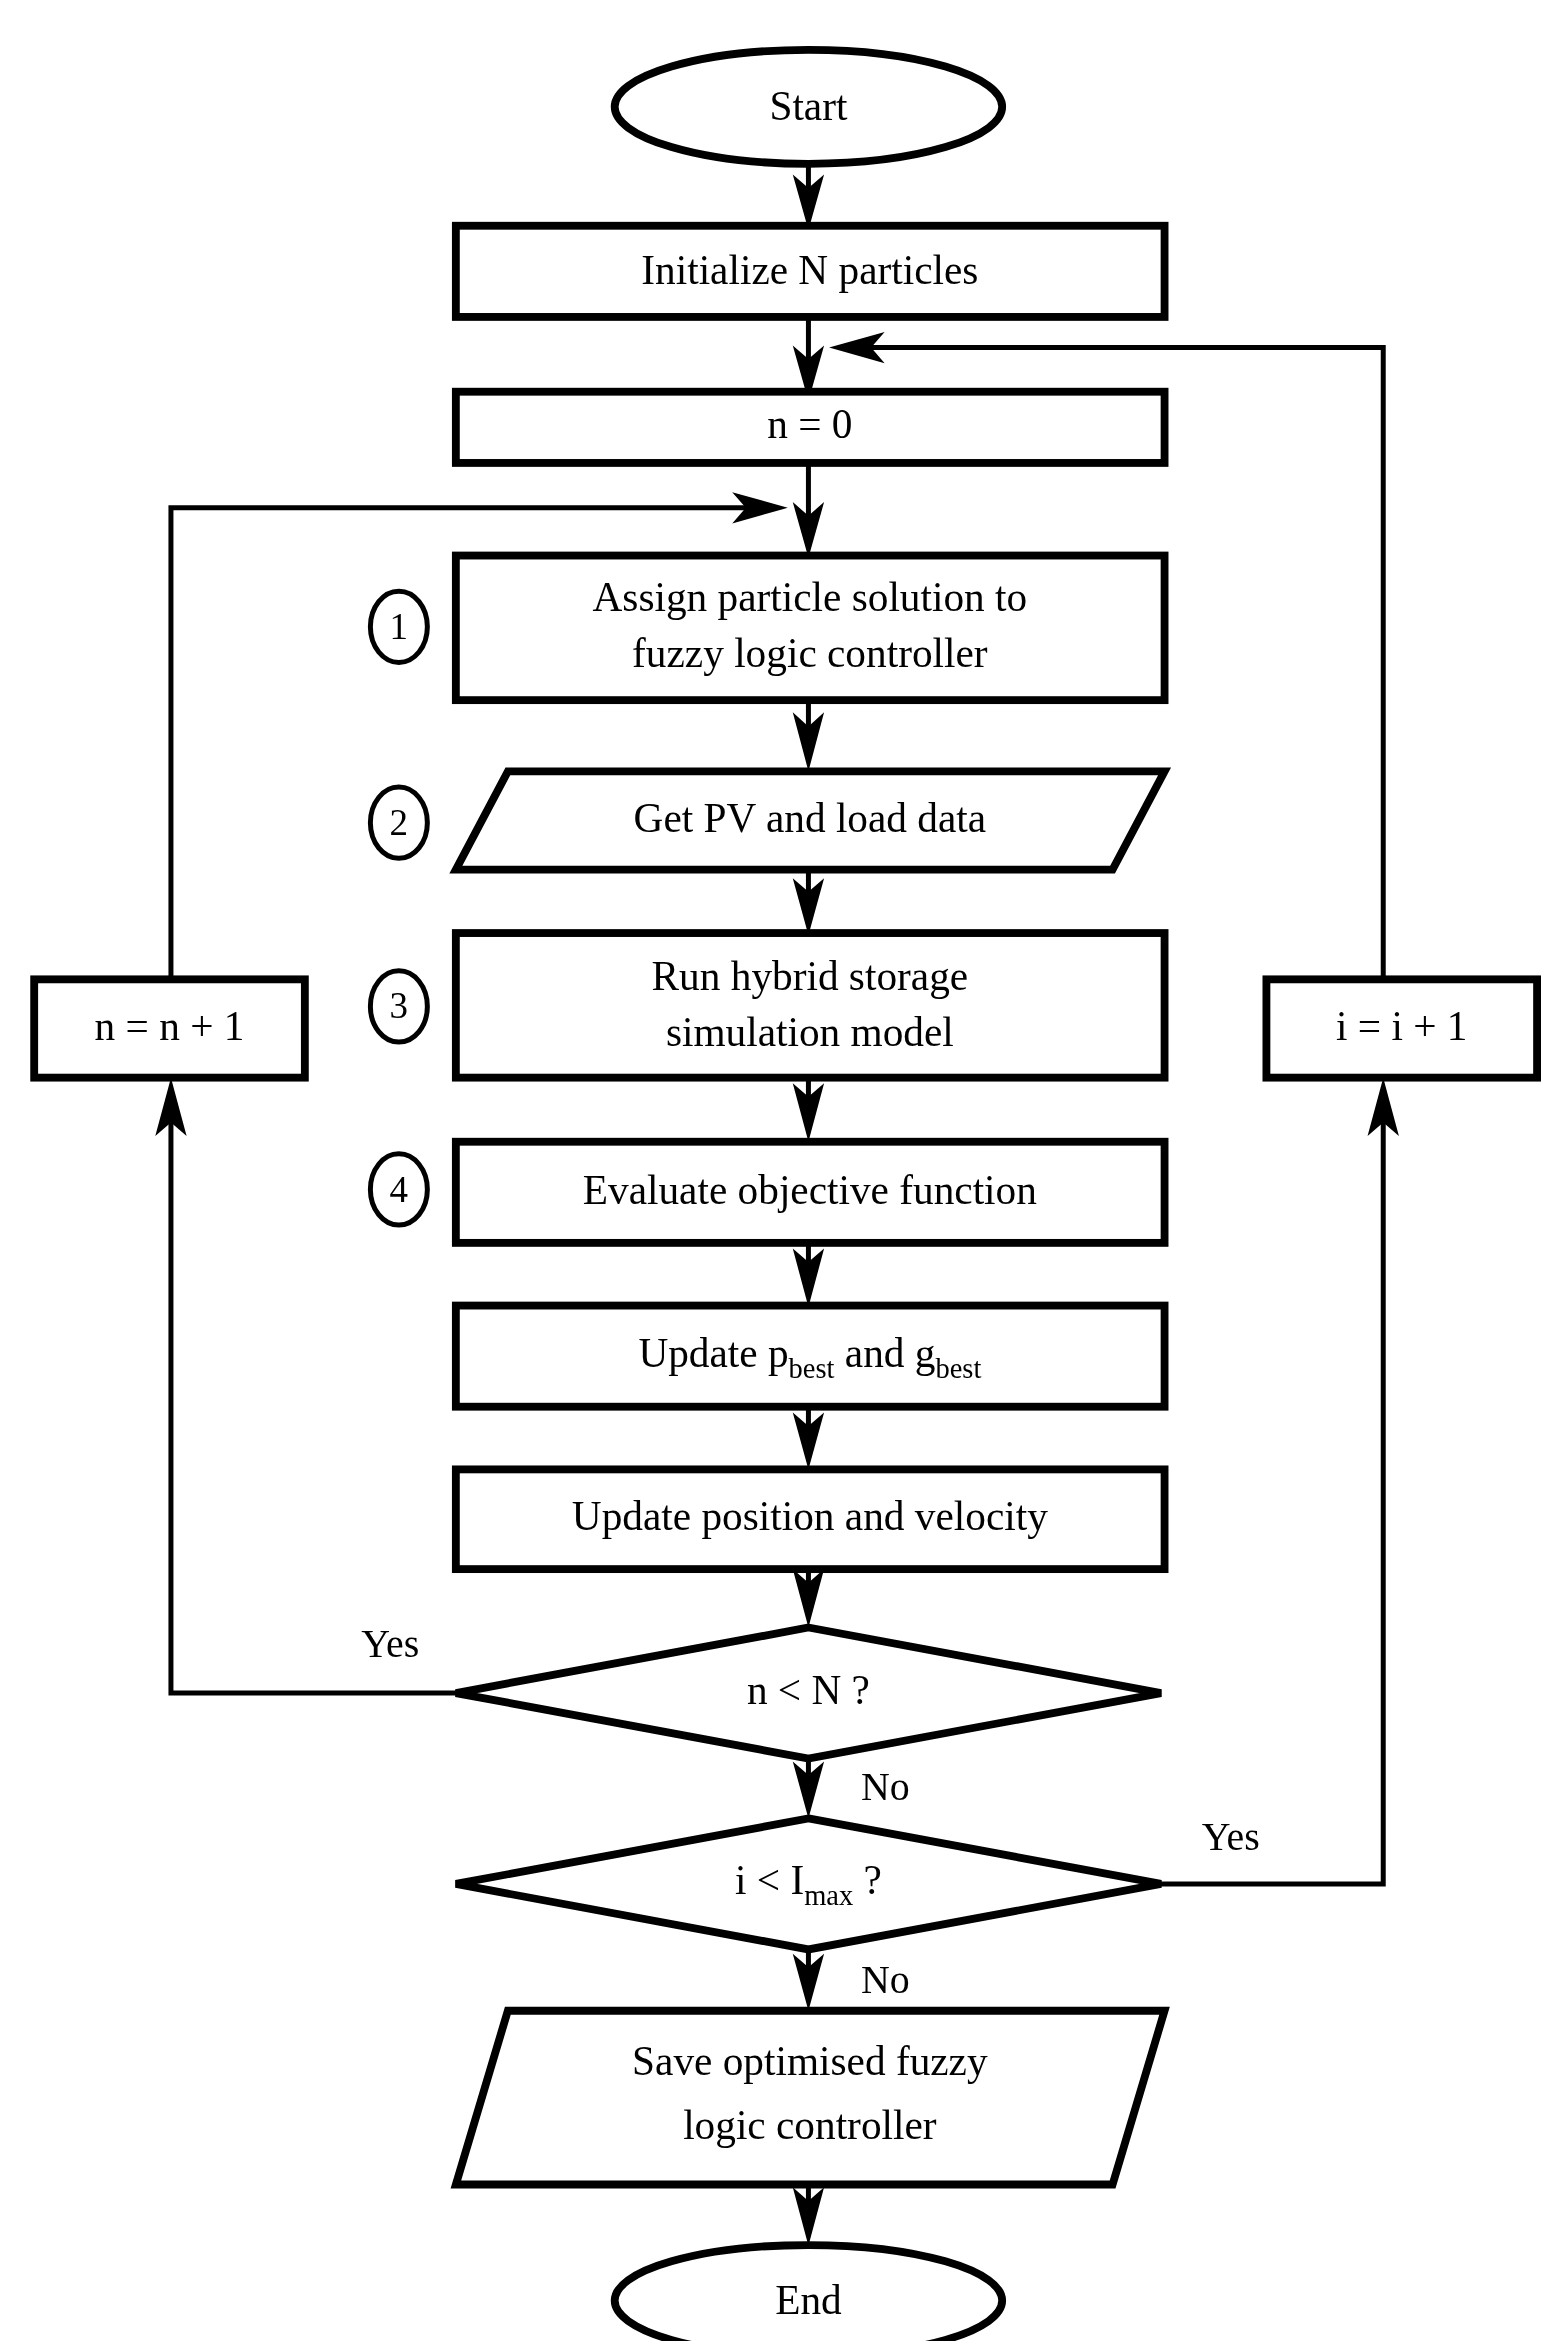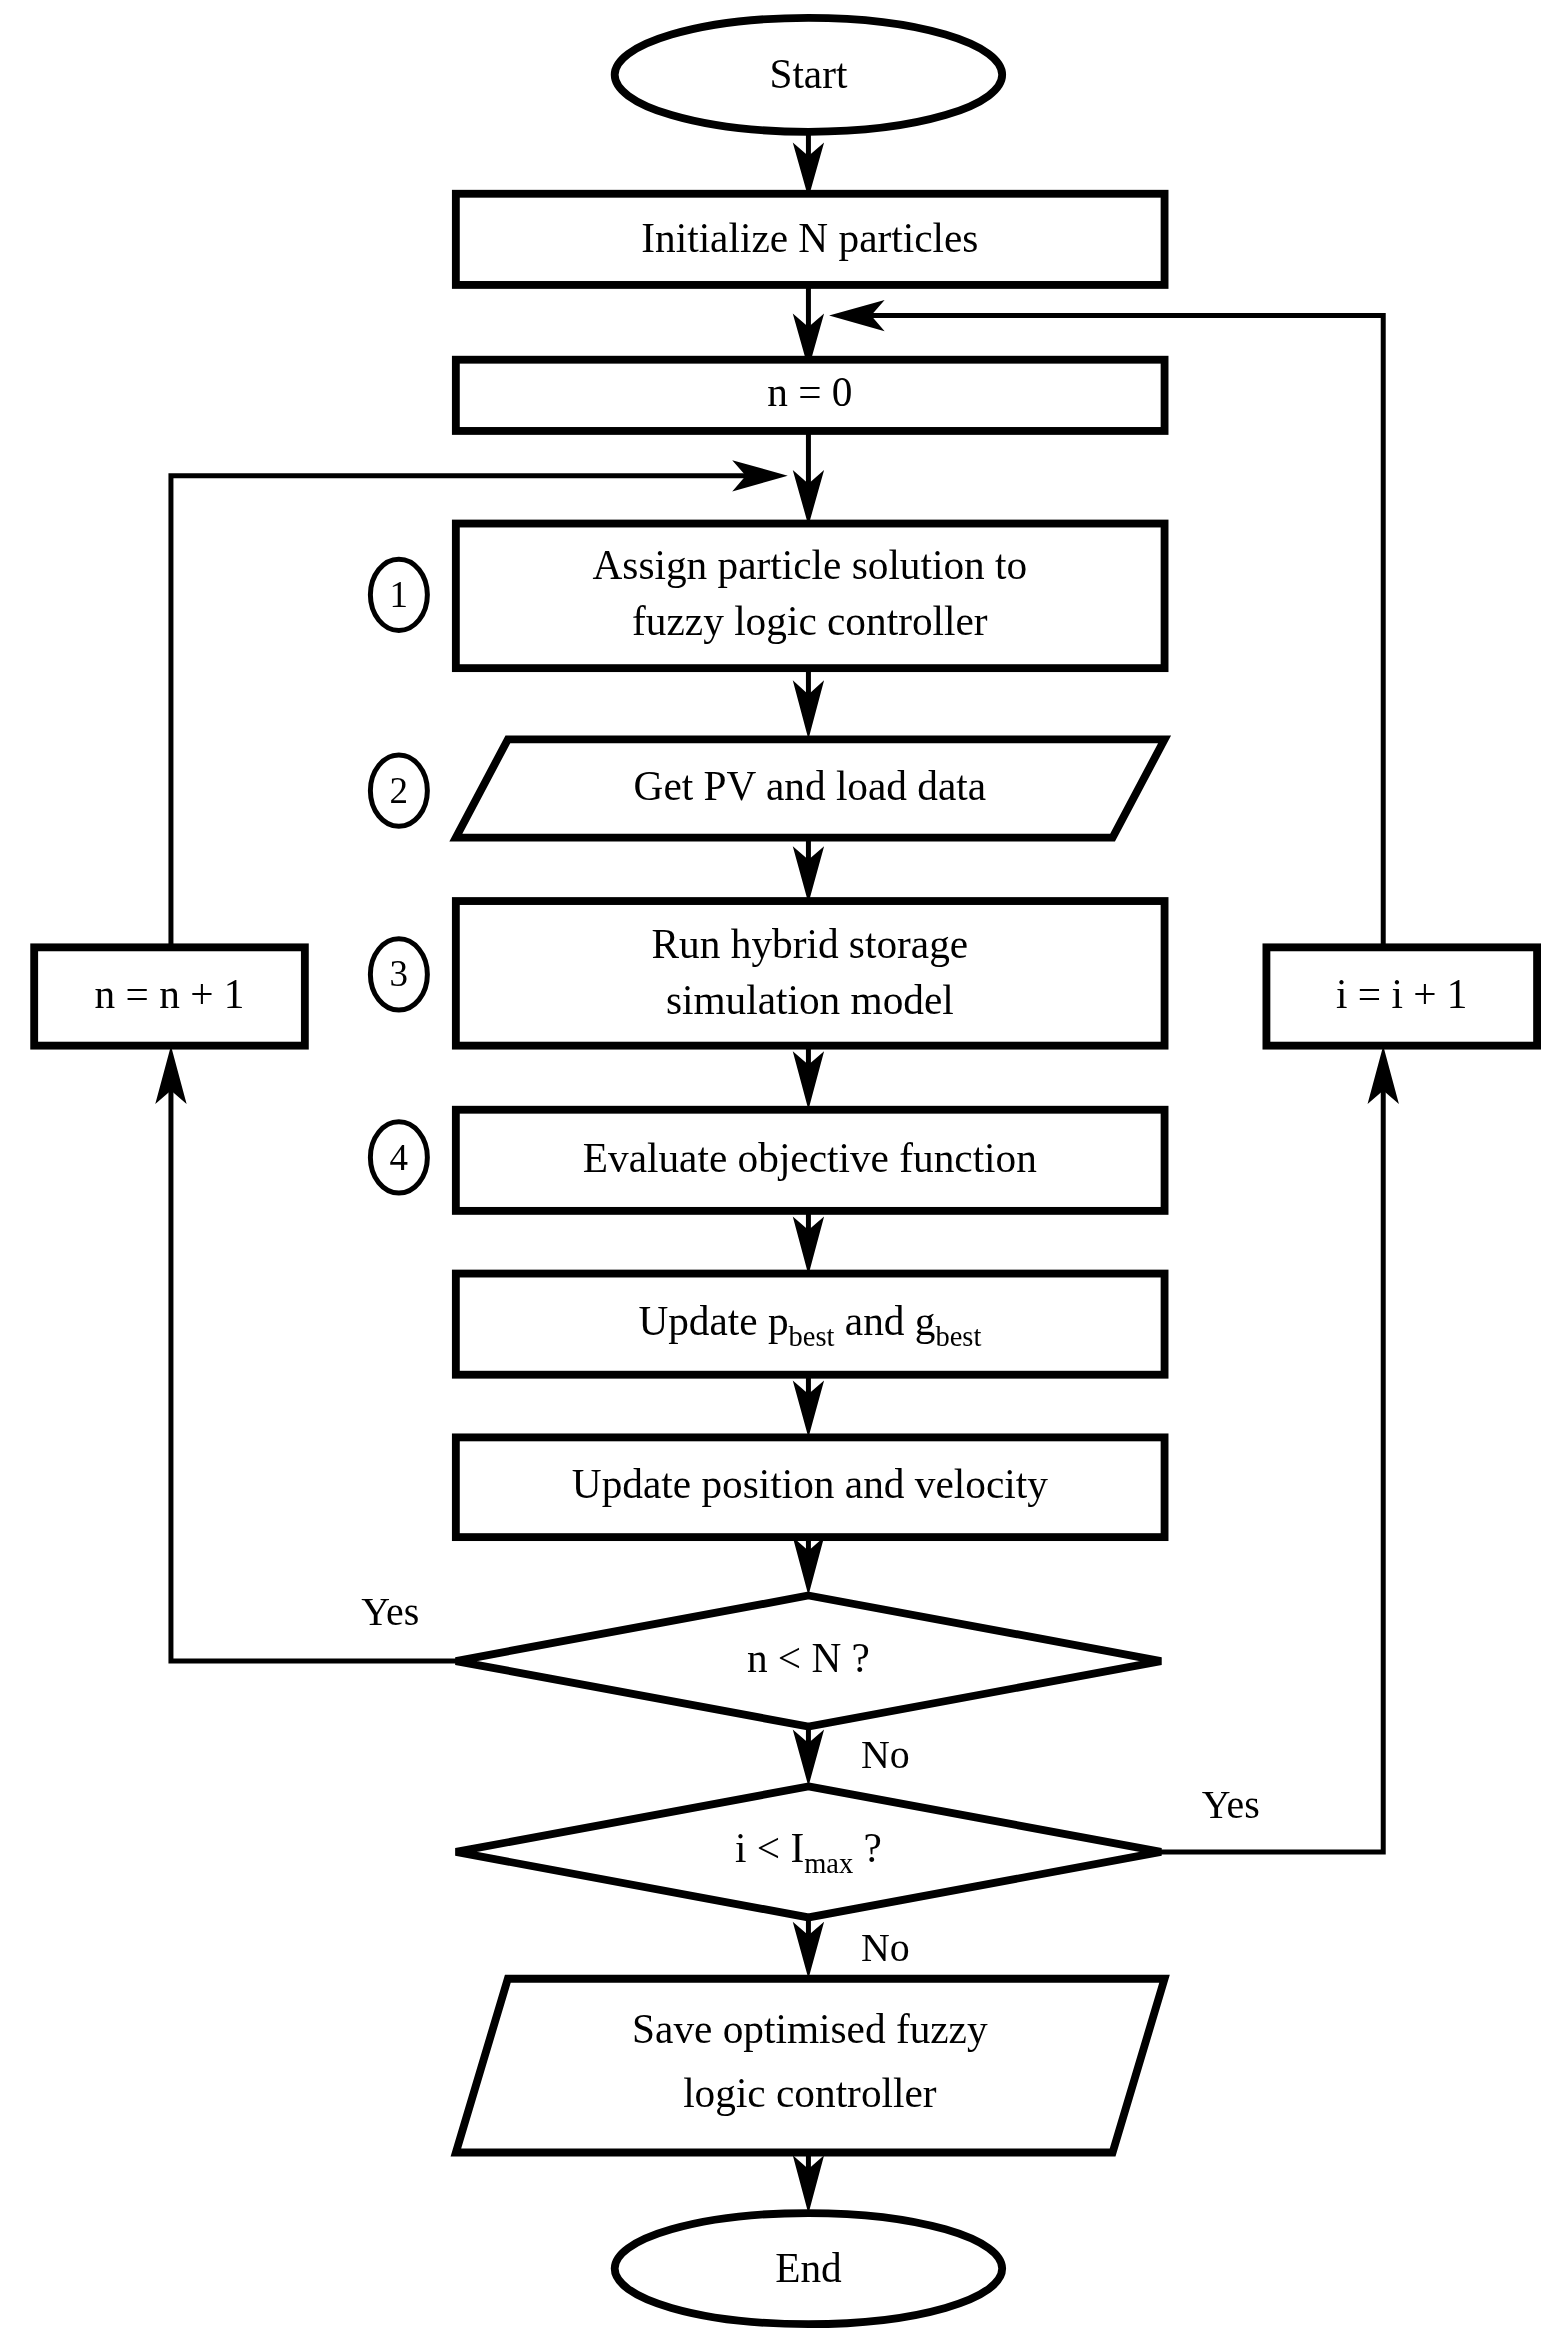--- a/index.html
+++ b/index.html
@@ -11,20 +11,21 @@
     width: 1567px;
     height: 2342px;
     font-family: "Liberation Serif", "DejaVu Serif", serif;
     overflow: hidden;
   }
   #flowchart-root {
     position: relative;
     width: 1567px;
     height: 1958px;
     background: #ffffff;
+    margin-top: 32px;
   }
   svg.fc {
     display: block;
     width: 1567px;
     height: 2342px;
   }
   .node-shape {
     fill: #ffffff;
     stroke: #000000;
     stroke-width: 11;

